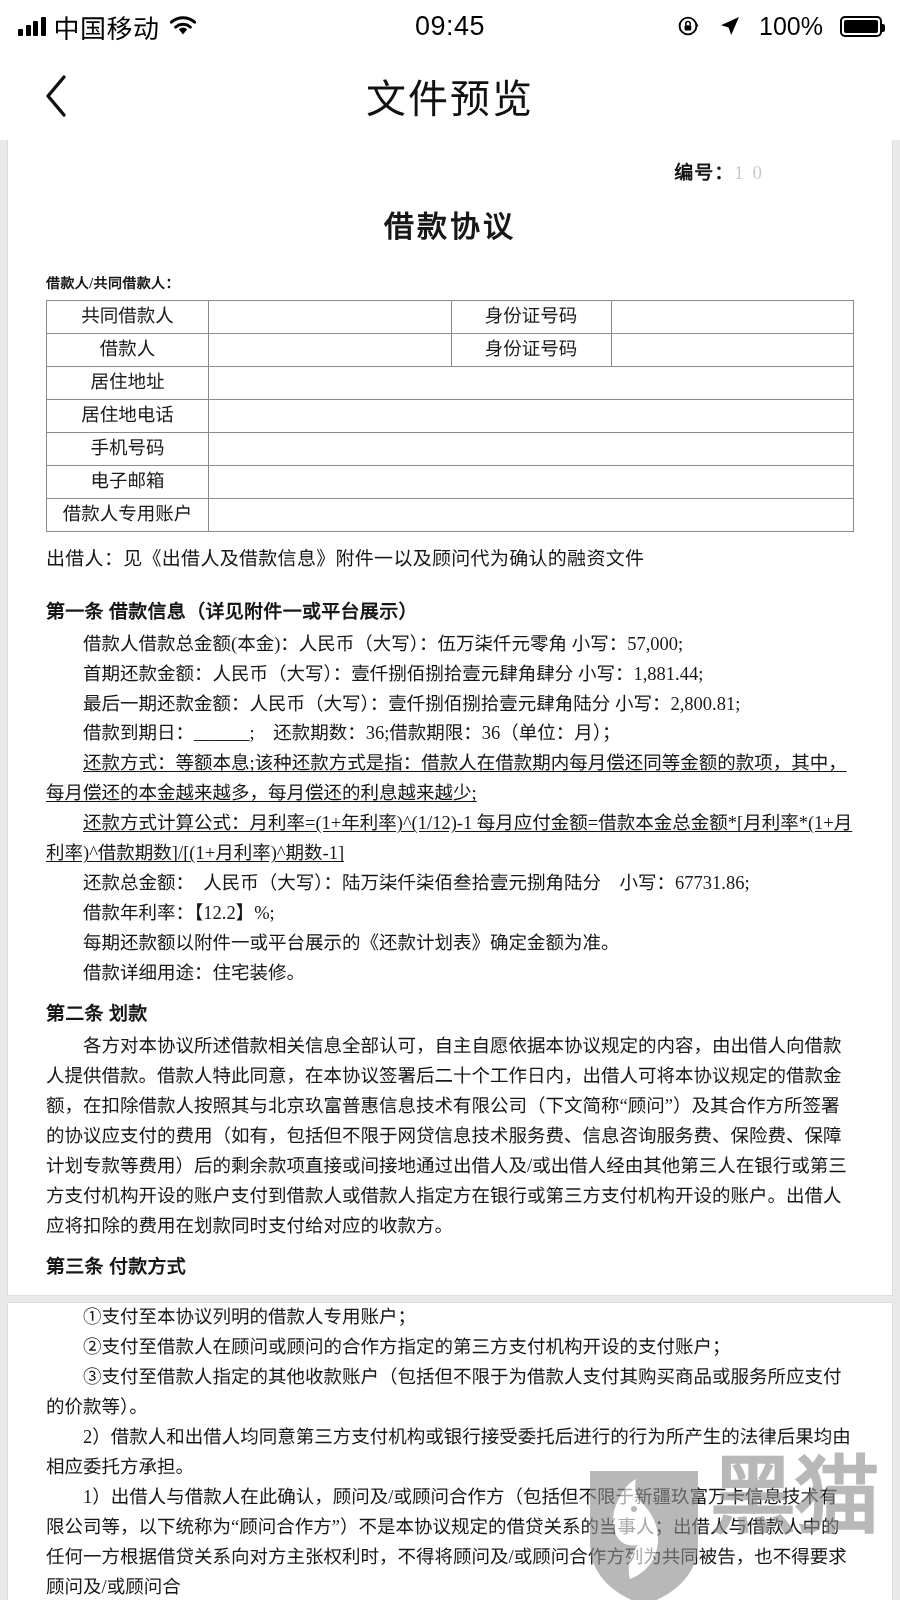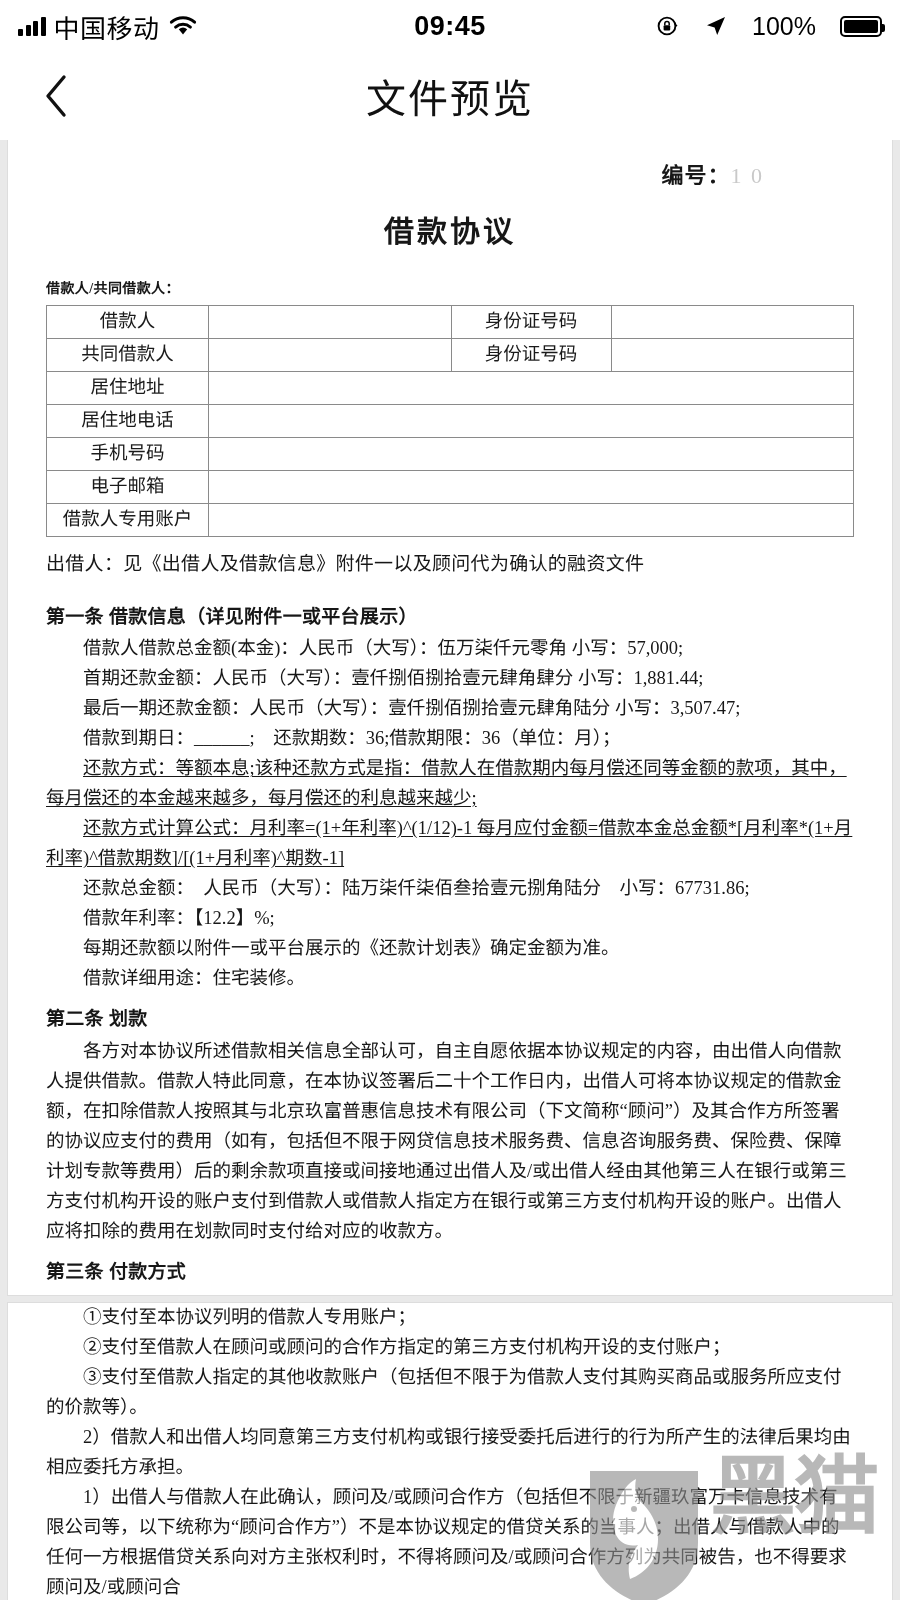--- a/index.html
+++ b/index.html
@@ -14,22 +14,22 @@
 
   
   .statusbar{
     position:relative; height:52px; width:100%;
     display:flex; align-items:center; background:#fff;
     padding:0 18px;
     font-family:"Liberation Sans","DejaVu Sans",sans-serif;
   }
   .sb-left{ display:flex; align-items:center; gap:8px; }
   .sb-center{ position:absolute; left:0; right:0; text-align:center; }
-  .sb-right{ margin-left:auto; display:flex; align-items:center; gap:24px; }
-  .sb-time{ font-size:27px; font-weight:700; letter-spacing:.5px; color:#000; }
+  .sb-right{ margin-left:auto; display:flex; align-items:center; gap:17px; }
+  .sb-time{ font-size:27px; font-weight:400; letter-spacing:.5px; color:#000; }
   .carrier{ font-size:26px; font-weight:500; color:#000; letter-spacing:.5px;}
   .battpct{ font-size:25px; font-weight:500; color:#000;}
   .bars{ display:flex; align-items:flex-end; gap:2.5px; height:20px;}
   .bars i{ display:block; width:5px; background:#000; border-radius:1px;}
   .bars i:nth-child(1){height:7px;}
   .bars i:nth-child(2){height:11px;}
   .bars i:nth-child(3){height:15px;}
   .bars i:nth-child(4){height:19px;}
   .wifi svg, .lock svg, .loc svg { display:block; }
   .batt{
@@ -70,21 +70,21 @@
   }
   .page1{ height:1155px; margin-top:0; }
   .pagegap{ height:8px; background:#e9e9e9; }
   .page2{ height:300px; }
   .page-inner{ padding:0 38px; position:relative; }
 
   
   .doc{ color:#171717; font-size:18.5px; line-height:1.62; }
   .bianhao{
     text-align:right; padding:18px 90px 0 0;
-    font-weight:bold; font-size:22px; letter-spacing:1px;
+    font-weight:bold; font-size:19px; letter-spacing:1px;
   }
   .bianhao .faded{ color:#c9c9c9; font-weight:normal; letter-spacing:2px;}
   .doc-title{
     text-align:center; font-size:30px; font-weight:bold;
     letter-spacing:3px; margin:14px 0 22px;
   }
   .section-label{ font-weight:bold; font-size:14px; margin-bottom:4px; letter-spacing:.4px;}
 
   table.party{
     width:100%; border-collapse:collapse; table-layout:fixed;
@@ -182,29 +182,29 @@
           <span>编号：</span><span class="faded">1 0 </span>
         </div>
 
         <div class="doc-title">借款协议</div>
 
         <div class="section-label">借款人/共同借款人：</div>
 
         <table class="party">
           <tbody>
             <tr>
+              <td class="lab">共同借款人</td>
+              <td class="blank"></td>
+              <td class="lab2 faint">身份证号码</td>
+              <td class="blank"></td>
+            </tr>
+            <tr>
               <td class="lab">借款人</td>
               <td class="blank"></td>
               <td class="lab2">身份证号码</td>
-              <td class="blank"></td>
-            </tr>
-            <tr>
-              <td class="lab">共同借款人</td>
-              <td class="blank"></td>
-              <td class="lab2 faint">身份证号码</td>
               <td class="blank"></td>
             </tr>
             <tr>
               <td class="lab">居住地址</td>
               <td class="blank" colspan="3"></td>
             </tr>
             <tr>
               <td class="lab">居住地电话</td>
               <td class="blank" colspan="3"></td>
             </tr>
@@ -221,21 +221,21 @@
               <td class="blank" colspan="3"></td>
             </tr>
           </tbody>
         </table>
 
         <div class="lender-line">出借人：见《出借人及借款信息》附件一以及顾问代为确认的融资文件</div>
 
         <h3 class="clause">第一条 借款信息（详见附件一或平台展示）</h3>
         <p class="ind">借款人借款总金额(本金)：人民币（大写）：伍万柒仟元零角 小写：57,000;</p>
         <p class="ind">首期还款金额：人民币（大写）：壹仟捌佰捌拾壹元肆角肆分 小写：1,881.44;</p>
-        <p class="ind">最后一期还款金额：人民币（大写）：壹仟捌佰捌拾壹元肆角陆分  小写：3,507.47;</p>
+        <p class="ind">最后一期还款金额：人民币（大写）：壹仟捌佰捌拾壹元肆角陆分  小写：2,800.81;</p>
         <p class="ind">借款到期日：______;　还款期数：36;借款期限：36（单位：月）；</p>
         <p class="ind u">还款方式：等额本息;该种还款方式是指：借款人在借款期内每月偿还同等金额的款项，其中，每月偿还的本金越来越多，每月偿还的利息越来越少;</p>
         <p class="ind u">还款方式计算公式：月利率=(1+年利率)^(1/12)-1 每月应付金额=借款本金总金额*[月利率*(1+月利率)^借款期数]/[(1+月利率)^期数-1]</p>
         <p class="ind">还款总金额：　人民币（大写）：陆万柒仟柒佰叁拾壹元捌角陆分　小写：67731.86;</p>
         <p class="ind">借款年利率：【12.2】%;</p>
         <p class="ind">每期还款额以附件一或平台展示的《还款计划表》确定金额为准。</p>
         <p class="ind">借款详细用途：住宅装修。</p>
 
         <h3 class="clause">第二条 划款</h3>
         <p class="ind">各方对本协议所述借款相关信息全部认可，自主自愿依据本协议规定的内容，由出借人向借款人提供借款。借款人特此同意，在本协议签署后二十个工作日内，出借人可将本协议规定的借款金额，在扣除借款人按照其与北京玖富普惠信息技术有限公司（下文简称“顾问”）及其合作方所签署的协议应支付的费用（如有，包括但不限于网贷信息技术服务费、信息咨询服务费、保险费、保障计划专款等费用）后的剩余款项直接或间接地通过出借人及/或出借人经由其他第三人在银行或第三方支付机构开设的账户支付到借款人或借款人指定方在银行或第三方支付机构开设的账户。出借人应将扣除的费用在划款同时支付给对应的收款方。</p>

